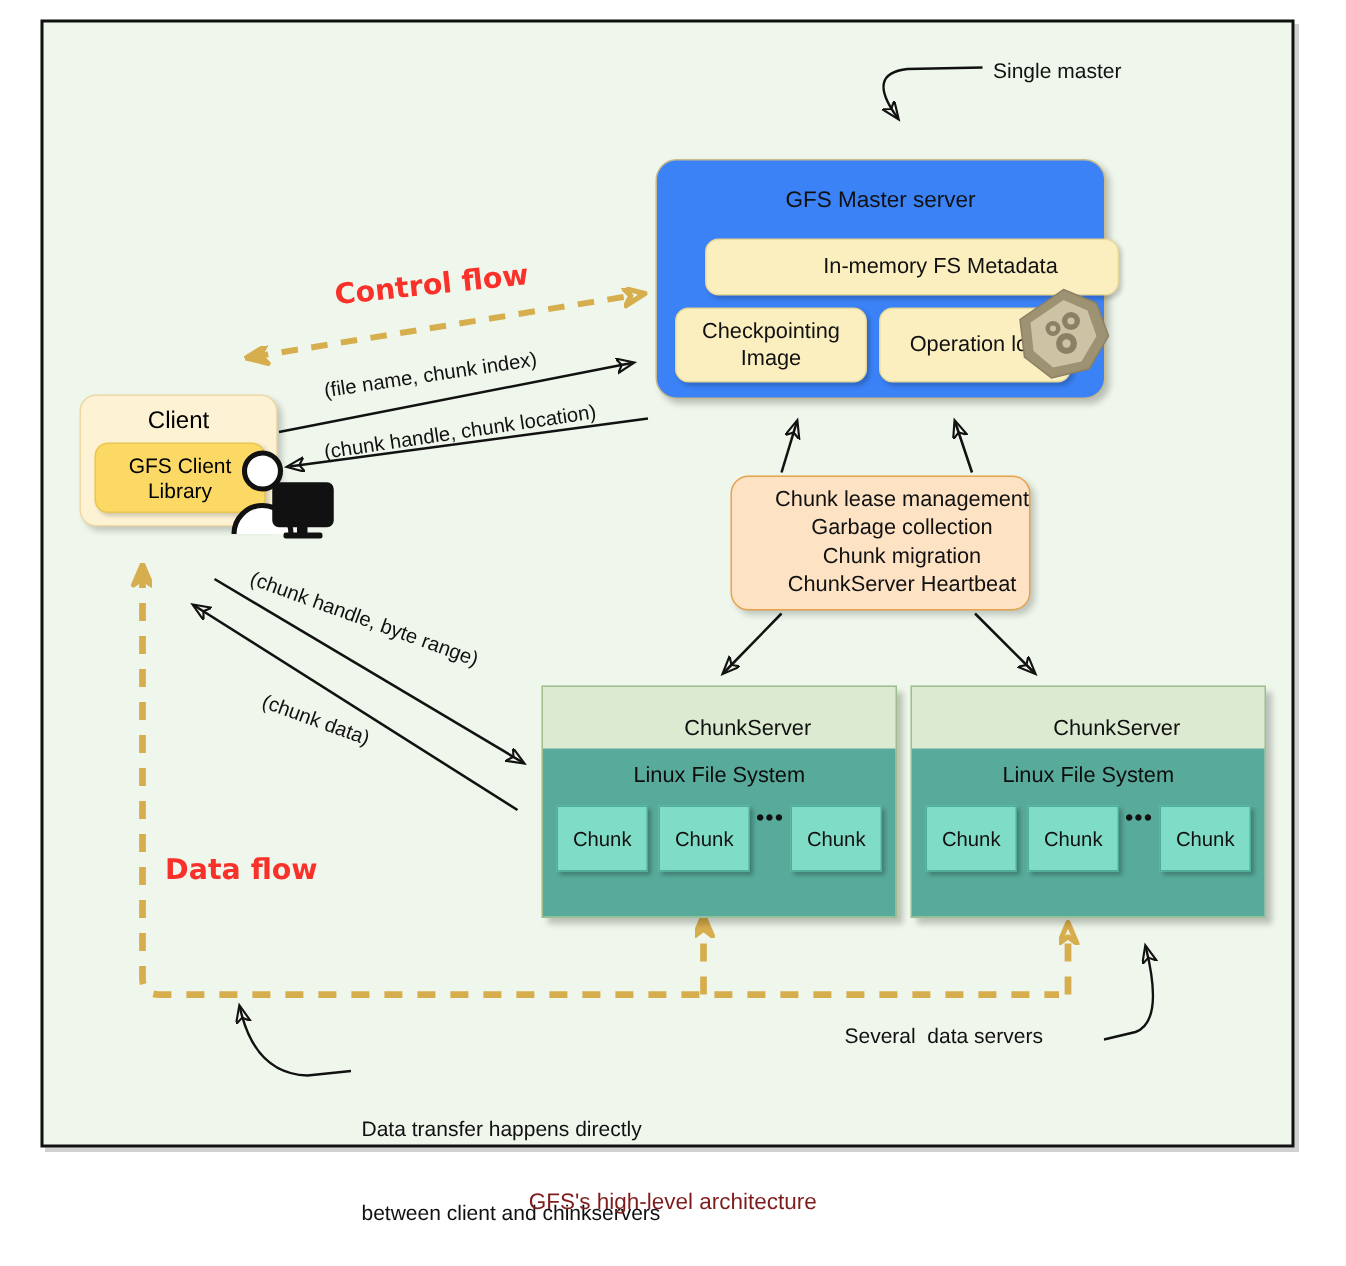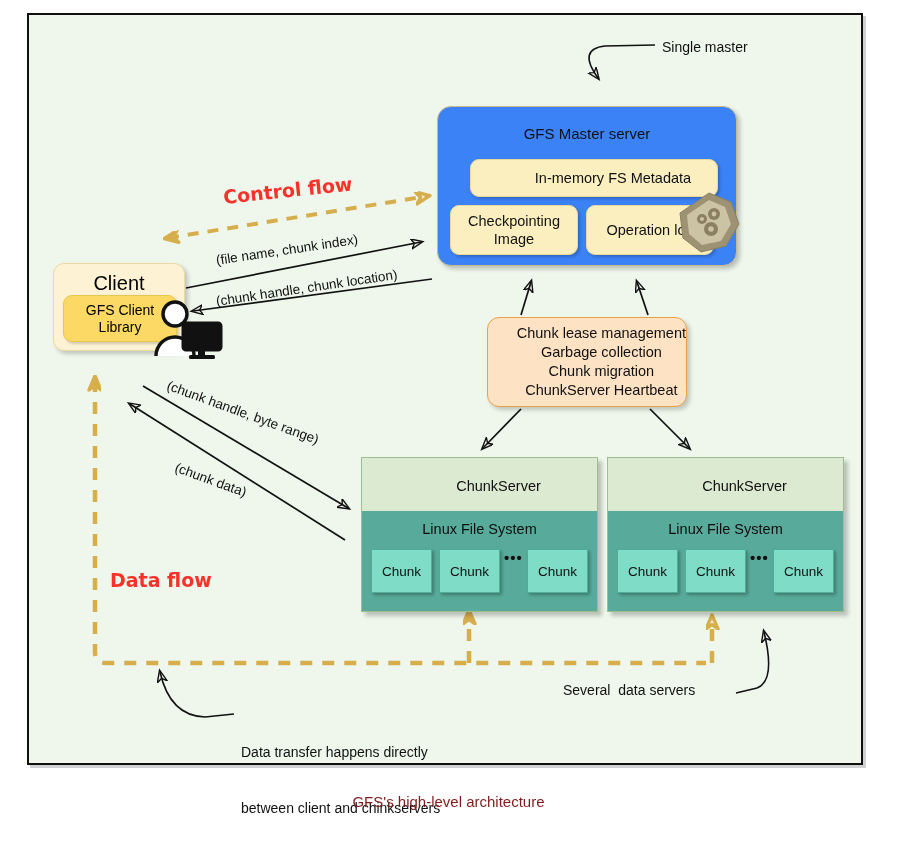--- a/index.html
+++ b/index.html
@@ -35,37 +35,37 @@
     position:absolute;left:0;top:18px;width:100%;text-align:center;
     font-size:15px;color:#111;
   }
   .mbox{
     position:absolute;background:#fbefc0;border:1px solid #e8d89a;
     border-radius:9px;box-shadow:2px 2px 3px rgba(0,0,0,.2);
     display:flex;align-items:center;justify-content:center;
     text-align:center;font-size:14.5px;color:#111;line-height:1.25;
     box-sizing:border-box;
   }
-  #m-meta{left:32px;top:52px;width:248px;height:38px;padding-left:38px;}
+  #m-meta{left:32px;top:52px;width:276px;height:38px;padding-left:38px;}
   #m-ckpt{left:12px;top:98px;width:128px;height:50px;}
   #m-oplog{left:148px;top:98px;width:128px;height:50px;}
 
   
   #gear-badge{
     position:absolute;left:678px;top:192px;width:62px;height:62px;
   }
 
   
   #client{
     left:53px;top:263px;width:132px;height:88px;
     background:#fdf3d4;border:1px solid #edd9a3;border-radius:11px;
     box-shadow:3px 3px 4px rgba(0,0,0,.2);
   }
   #client-title{
-    position:absolute;left:0;top:8px;width:100%;text-align:center;font-size:20px;
+    position:absolute;left:0;top:8px;width:100%;text-align:center;font-size:16px;
   }
   #client-lib{
     position:absolute;left:9px;top:31px;width:114px;height:47px;
     background:#fbd964;border:1px solid #e9c64f;border-radius:9px;
     display:flex;align-items:center;justify-content:center;text-align:center;
     font-size:14px;line-height:1.2;box-shadow:2px 2px 3px rgba(0,0,0,.18);
     box-sizing:border-box;
   }
   #user-icon{position:absolute;left:152px;top:299px;width:72px;height:62px;}
 
@@ -85,21 +85,21 @@
     width:237px;height:155px;background:#dcead2;
     border:1px solid #9cbf8c;box-shadow:4px 4px 4px rgba(0,0,0,.22);
   }
   #cs1{left:361px;top:457px;}
   #cs2{left:607px;top:457px;}
   .cs-title{
     position:absolute;left:0;top:20px;width:100%;text-align:center;
     font-size:14.5px;color:#111;padding-left:19px;
   }
   .cs-lfs{
-    position:absolute;left:0;bottom:0;width:100%;height:100px;
+    position:absolute;left:0;bottom:0;width:100%;height:112px;
     background:#58ab9b;box-sizing:border-box;
   }
   .cs-lfs-title{
     position:absolute;left:0;top:10px;width:100%;text-align:center;
     font-size:14.5px;color:#0d0d0d;
   }
   .chunkrow{
     position:absolute;left:9px;top:38px;right:9px;height:48px;
     display:flex;align-items:flex-start;
   }

